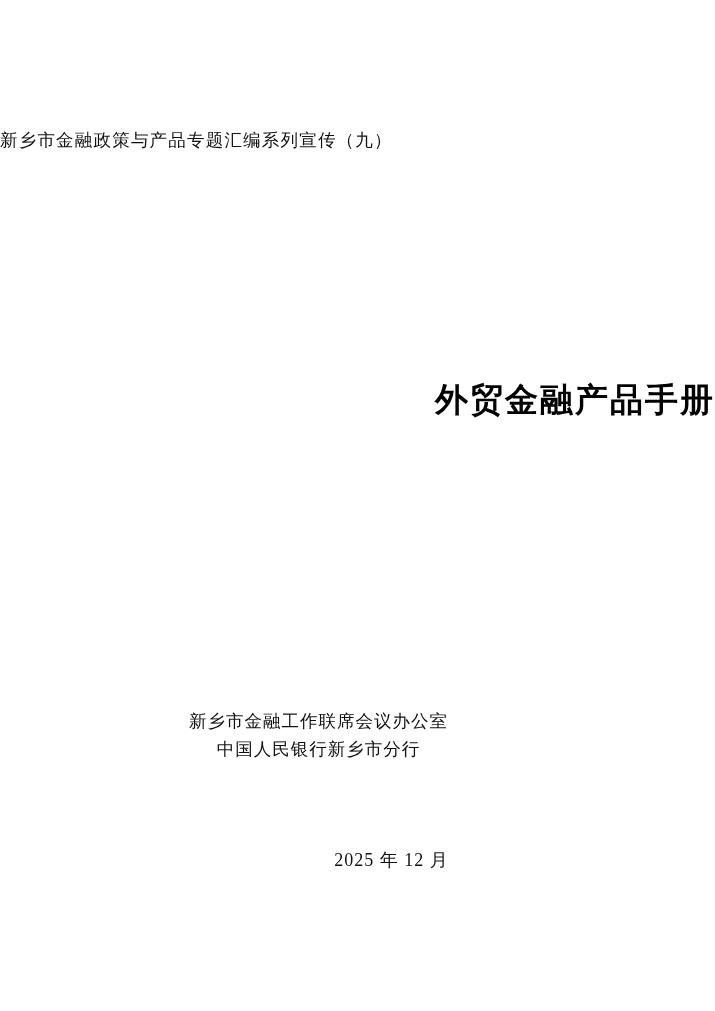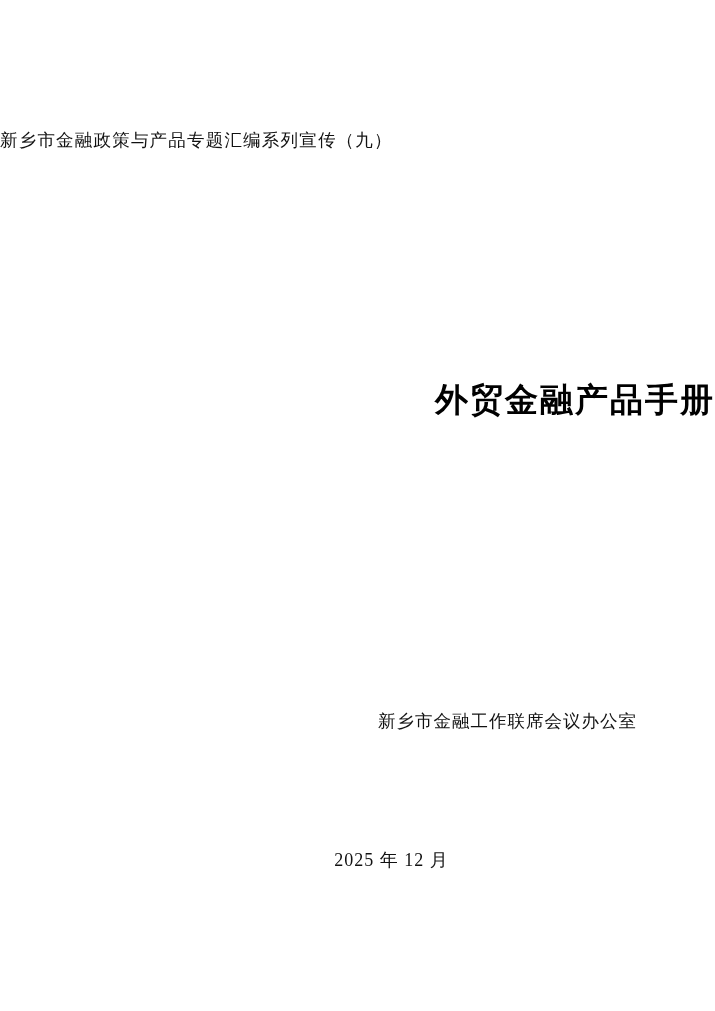--- a/index.html
+++ b/index.html
@@ -39,21 +39,21 @@
     font-size: 33px;
     font-weight: bold;
     letter-spacing: 2px;
     color: #000000;
   }
   .issuers {
     position: absolute;
     top: 707px;
     left: 0;
     width: 637px;
-    text-align: right;
+    text-align: center;
   }
   .issuer-line {
     font-size: 17.5px;
     line-height: 28px;
     letter-spacing: 1px;
     color: #111111;
   }
   .date-line {
     position: absolute;
     top: 848px;
@@ -70,17 +70,18 @@
 <body>
 
 <div class="page">
 
   <div class="series-line">新乡市金融政策与产品专题汇编系列宣传（九）</div>
 
   <div class="doc-title">外贸金融产品手册</div>
 
   <div class="issuers">
     <div class="issuer-line">新乡市金融工作联席会议办公室</div>
+    <div class="issuer-line">中国人民银行新乡市分行</div>
   </div>
 
   <div class="date-line">2025 年 12 月</div>
 
 </div>
 
 </body></html>

